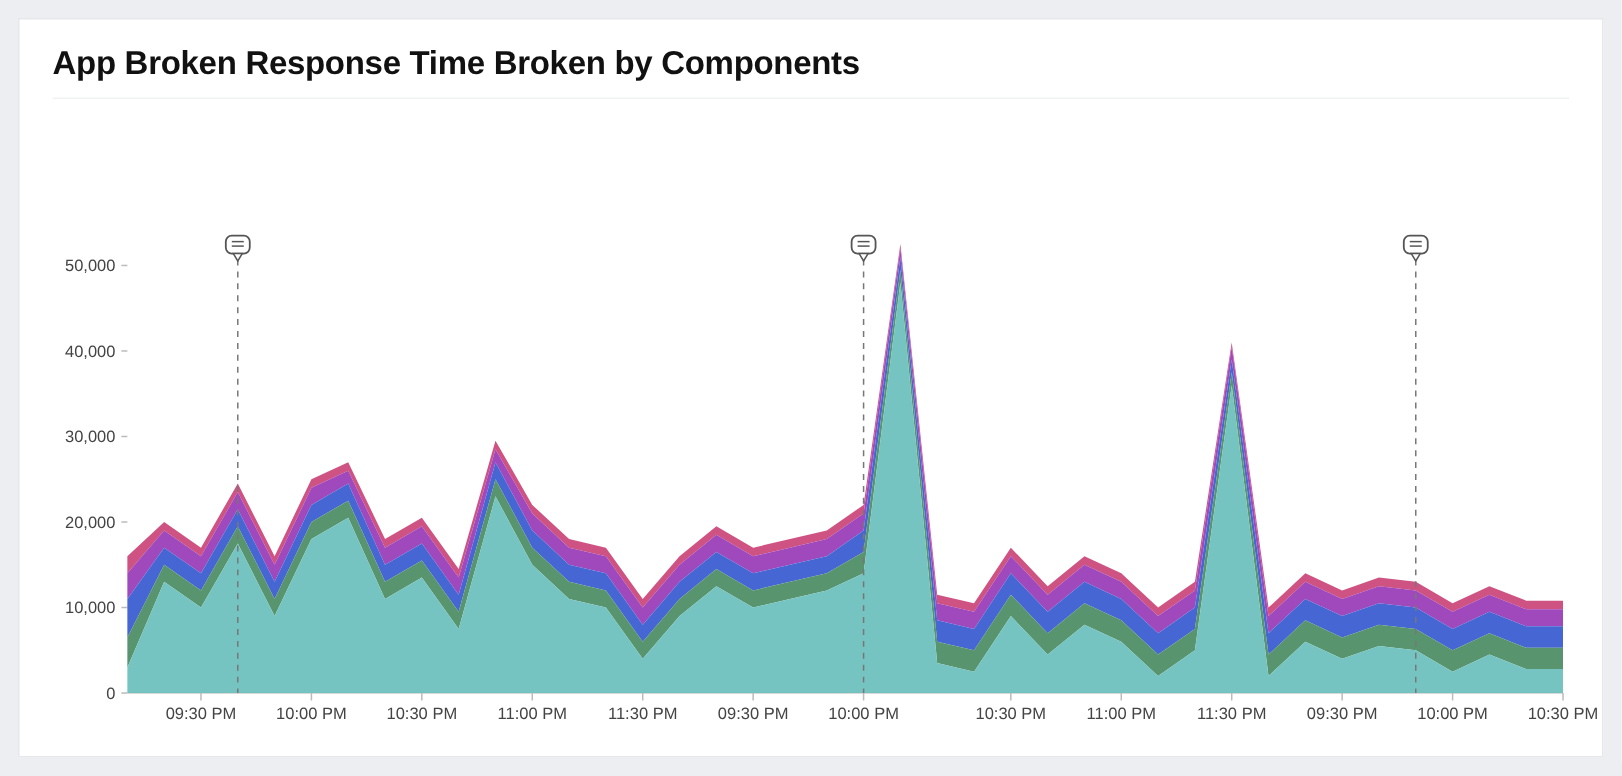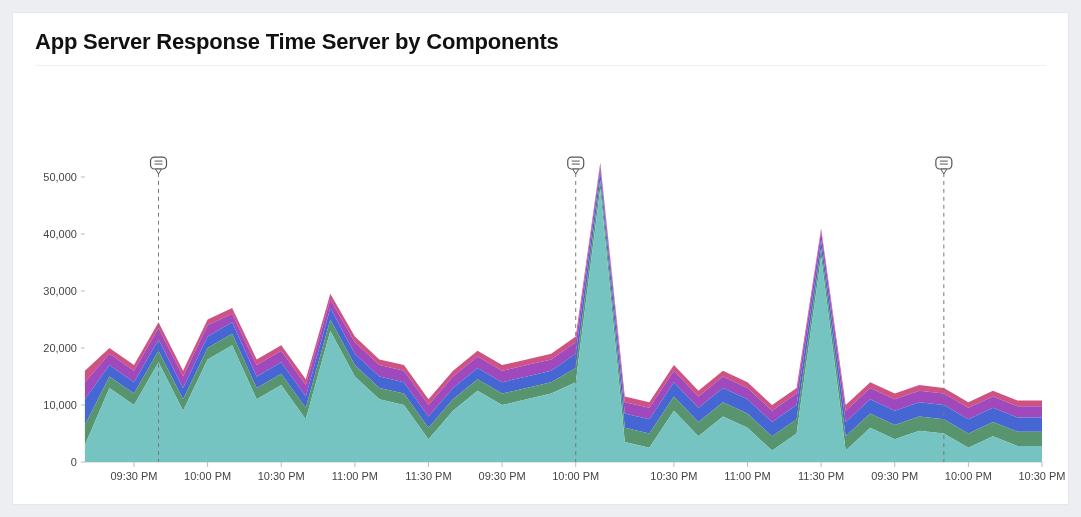--- a/index.html
+++ b/index.html
@@ -78,21 +78,21 @@
     font-size: 11px;
     color: #444;
     white-space: nowrap;
   }
 </style>
 </head>
 <body>
 
 <div class="page">
   <div class="panel">
-    <div class="title">App Server Response Time Server by Components</div>
+    <div class="title">App Broken Response Time Broken by Components</div>
 
     <div class="chart-wrap">
       <svg class="chart" id="chart-svg" viewBox="0 0 1013 295" preserveAspectRatio="none">
           <text x="42" y="295" text-anchor="end" class="axis-label">0</text>
           <line x1="46" x2="50" y1="291" y2="291" stroke="#bbb" stroke-width="1"></line>
           <text x="42" y="237.60000000000002" text-anchor="end" class="axis-label">10,000</text>
           <line x1="46" x2="50" y1="233.60000000000002" y2="233.60000000000002" stroke="#bbb" stroke-width="1"></line>
           <text x="42" y="180.2" text-anchor="end" class="axis-label">20,000</text>
           <line x1="46" x2="50" y1="176.2" y2="176.2" stroke="#bbb" stroke-width="1"></line>
           <text x="42" y="122.80000000000001" text-anchor="end" class="axis-label">30,000</text>

